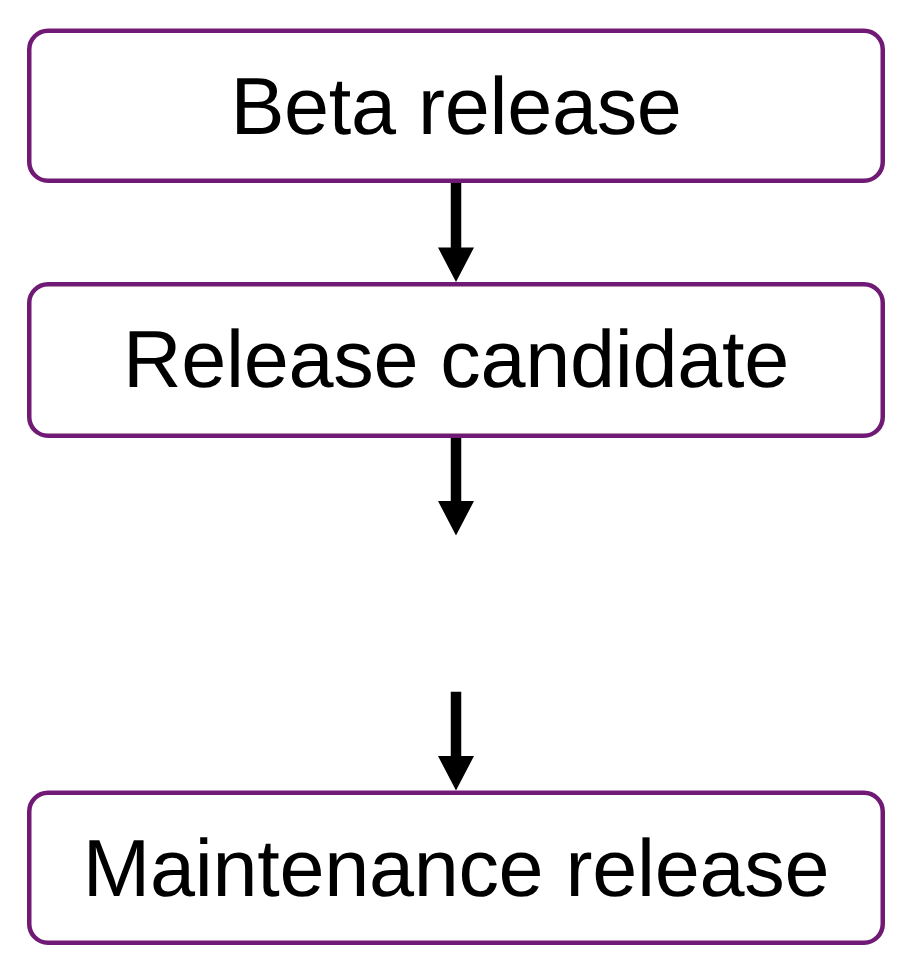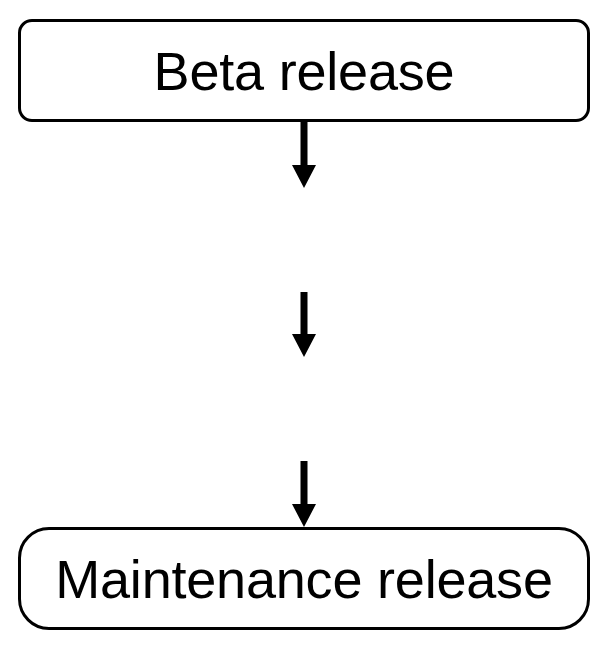--- a/index.html
+++ b/index.html
@@ -19,42 +19,42 @@
     width: 607px;
     height: 652px;
     background: #ffffff;
   }
   .node {
     position: absolute;
     left: 18px;
     width: 572px;
     box-sizing: border-box;
     background: #ffffff;
-    border: 3px solid #000000;
+    border: 3px solid #701a75;
     border-radius: 14px;
     display: flex;
     align-items: center;
     justify-content: center;
   }
   .node.accent {
     border-color: #ED7D31;
   }
   .node-label {
     font-family: "Liberation Sans", "DejaVu Sans", sans-serif;
     font-size: 54px;
     line-height: 1.0;
     color: #000000;
     white-space: nowrap;
     letter-spacing: -0.2px;
     font-weight: 400;
   }
   #node-1 { top: 19px;  height: 103px; }
   #node-2 { top: 188px; height: 104px; }
   #node-3 { top: 357px; height: 104px; }
-  #node-4 { top: 527px; height: 103px; border-radius: 31px; }
+  #node-4 { top: 527px; height: 103px; }
 
   .connector {
     position: absolute;
     left: 291px;
     width: 26px;
     overflow: visible;
   }
   #connector-1 { top: 122px; height: 66px; }
   #connector-2 { top: 292px; height: 65px; }
   #connector-3 { top: 461px; height: 66px; }
@@ -73,20 +73,23 @@
   <div class="node" id="node-1">
     <span class="node-label">Beta release</span>
   </div>
 
   <div class="connector" id="connector-1">
     <svg viewBox="0 0 26 66" preserveAspectRatio="none" aria-hidden="true">
       <path d="M 9.5 0 L 16.5 0 L 16.5 43 L 25 43 L 13 66 L 1 43 L 9.5 43 Z" fill="#000000"></path>
     </svg>
   </div>
 
+  <div class="node" id="node-2">
+    <span class="node-label">Release candidate</span>
+  </div>
 
   <div class="connector" id="connector-2">
     <svg viewBox="0 0 26 65" preserveAspectRatio="none" aria-hidden="true">
       <path d="M 9.5 0 L 16.5 0 L 16.5 42 L 25 42 L 13 65 L 1 42 L 9.5 42 Z" fill="#000000"></path>
     </svg>
   </div>
 
 
   <div class="connector" id="connector-3">
     <svg viewBox="0 0 26 66" preserveAspectRatio="none" aria-hidden="true">

